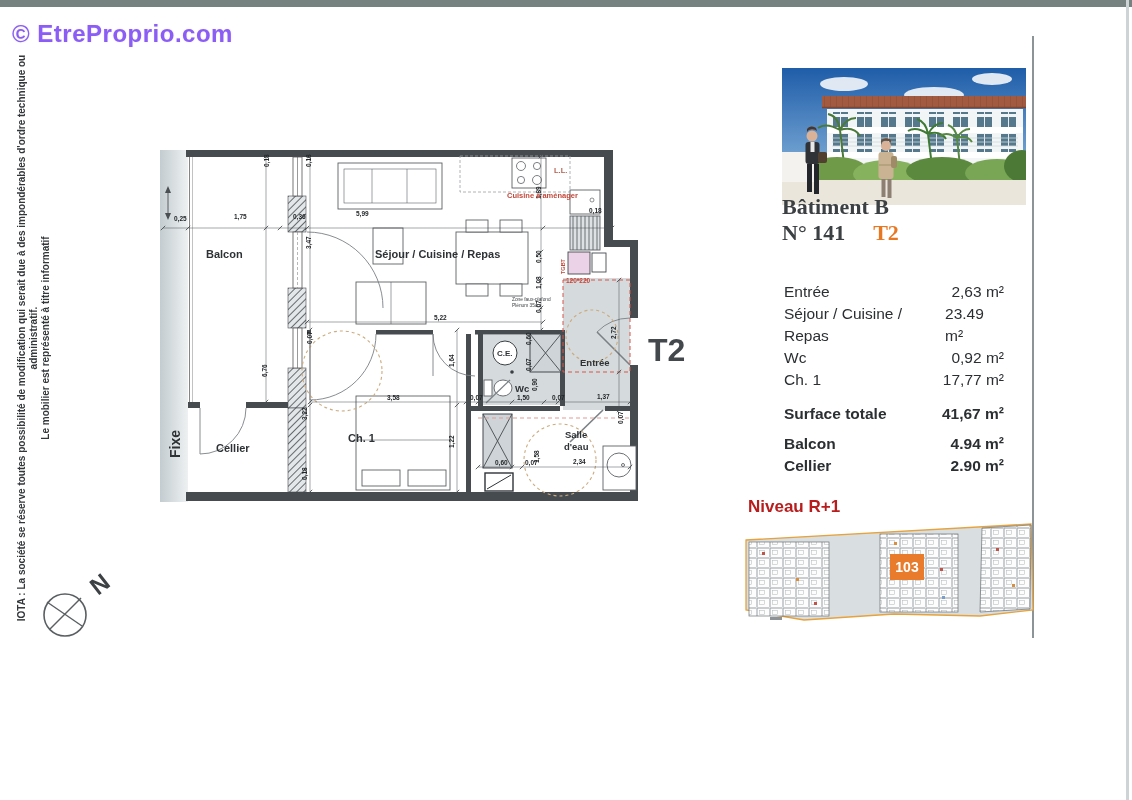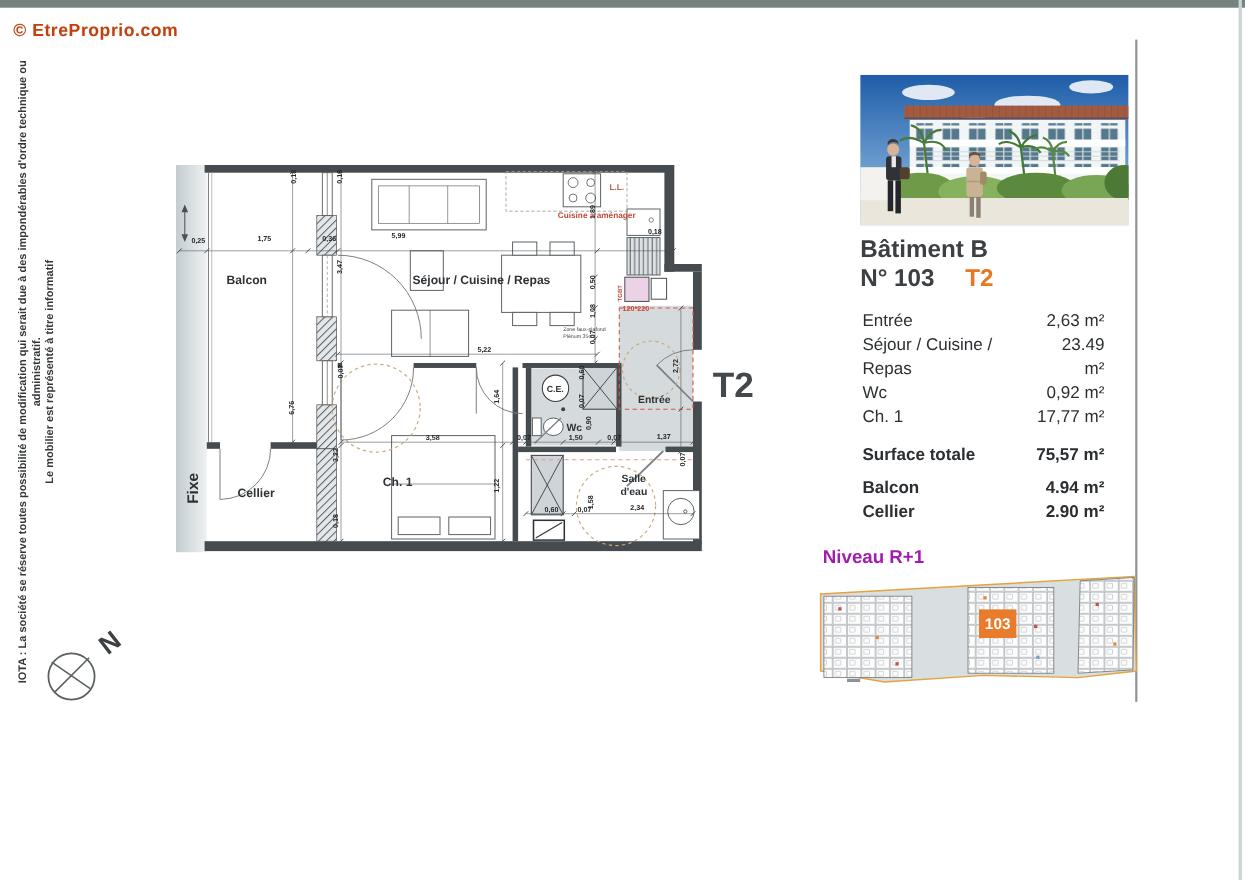--- a/index.html
+++ b/index.html
@@ -4,38 +4,38 @@
 <style>
   html,body{margin:0;padding:0;background:#9aa2a4;}
   #page{position:relative;width:1132px;height:800px;background:#ffffff;overflow:hidden;
         font-family:"Liberation Sans",sans-serif;color:#2e3235;}
   .abs{position:absolute;}
   
   #scan-top{left:0;top:0;width:1132px;height:7px;background:#76827f;}
   #scan-right-line{left:1032px;top:36px;width:2px;height:602px;background:#8d9498;}
   #scan-right-edge{left:1126px;top:0;width:3px;height:800px;background:#ced4d6;}
   
-  #watermark{left:12px;top:20px;font-size:16px;font-weight:bold;color:#c2410c;
+  #watermark{left:12px;top:20px;font-size:24px;font-weight:bold;color:#8b5cf6;
              letter-spacing:.5px;text-shadow:0 0 2px #e2e6e6;}
   
   #disclaimer{left:16px;top:644px;width:612px;transform:rotate(-90deg);
               transform-origin:top left;text-align:center;}
   #disclaimer div{font-size:10px;font-weight:bold;color:#33373a;line-height:12px;}
   
-  #unit-title{left:782px;top:214px;line-height:26px;}
+  #unit-title{left:782px;top:194px;line-height:26px;font-family:Liberation Serif, serif;}
   #unit-title .b{font-size:22px;font-weight:bold;color:#3c4043;}
   #unit-title .t2{color:#e87722;margin-left:28px;}
   
   #areas{left:784px;top:281px;width:220px;font-size:15.5px;color:#2b2f32;}
   .arow{display:flex;justify-content:space-between;line-height:22px;}
-  .arow .v{text-align:right;}
+  .arow .v{}
   .spacer{height:12px;}
   .bold{font-weight:bold;}
   
-  #level-title{left:748px;top:497px;font-size:17px;font-weight:bold;color:#a21caf;}
+  #level-title{left:748px;top:497px;font-size:17px;font-weight:bold;color:#b91c1c;}
   
   #t2-label{left:648px;top:332px;font-size:32px;font-weight:bold;color:#43484c;}
   
   .dim{font:bold 6.5px "Liberation Sans",sans-serif;fill:#24272a;}
   .room{font:bold 11px "Liberation Sans",sans-serif;fill:#2e3235;}
   .room-s{font:bold 9.5px "Liberation Sans",sans-serif;fill:#2e3235;}
   .red-note{font:bold 7.5px "Liberation Sans",sans-serif;fill:#c2483b;}
   .tiny-note{font:4.8px "Liberation Sans",sans-serif;fill:#3a3e41;}
 </style>
 </head>
@@ -345,21 +345,21 @@
       <rect x="96.5" y="84" width="15" height="27" rx="3" fill="#c9b392"></rect>
       <line x1="97" y1="97" x2="111" y2="97" stroke="#b09c7a" stroke-width="1.5"></line>
       <rect x="99.5" y="111" width="4" height="18" fill="#8d7f72"></rect>
       <rect x="105.5" y="111" width="4" height="19" fill="#8d7f72"></rect>
       <rect x="109" y="88" width="6" height="12" rx="2" fill="#a08b68"></rect>
     </g>
   </svg>
 
   <div id="unit-title" class="abs">
     <div class="b">Bâtiment B</div>
-    <div class="b"><span>N° 103</span><span class="t2">T2</span></div>
+    <div class="b"><span>N° 141</span><span class="t2">T2</span></div>
   </div>
 
   <div id="areas" class="abs">
     <div class="arow">
         <span>Entrée</span>
         <span class="v">2,63 m²</span>
       </div>
     <div class="arow">
         <span>Séjour / Cuisine / Repas</span>
         <span class="v">23.49 m²</span>
@@ -368,21 +368,21 @@
         <span>Wc</span>
         <span class="v">0,92 m²</span>
       </div>
     <div class="arow">
         <span>Ch. 1</span>
         <span class="v">17,77 m²</span>
       </div>
     <div class="spacer"></div>
     <div class="arow bold">
         <span>Surface totale</span>
-        <span class="v">75,57 m²</span>
+        <span class="v">41,67 m²</span>
       </div>
     <div class="spacer" style="height:8px"></div>
     <div class="arow bold">
         <span>Balcon</span>
         <span class="v">4.94 m²</span>
       </div>
     <div class="arow bold">
         <span>Cellier</span>
         <span class="v">2.90 m²</span>
       </div>

